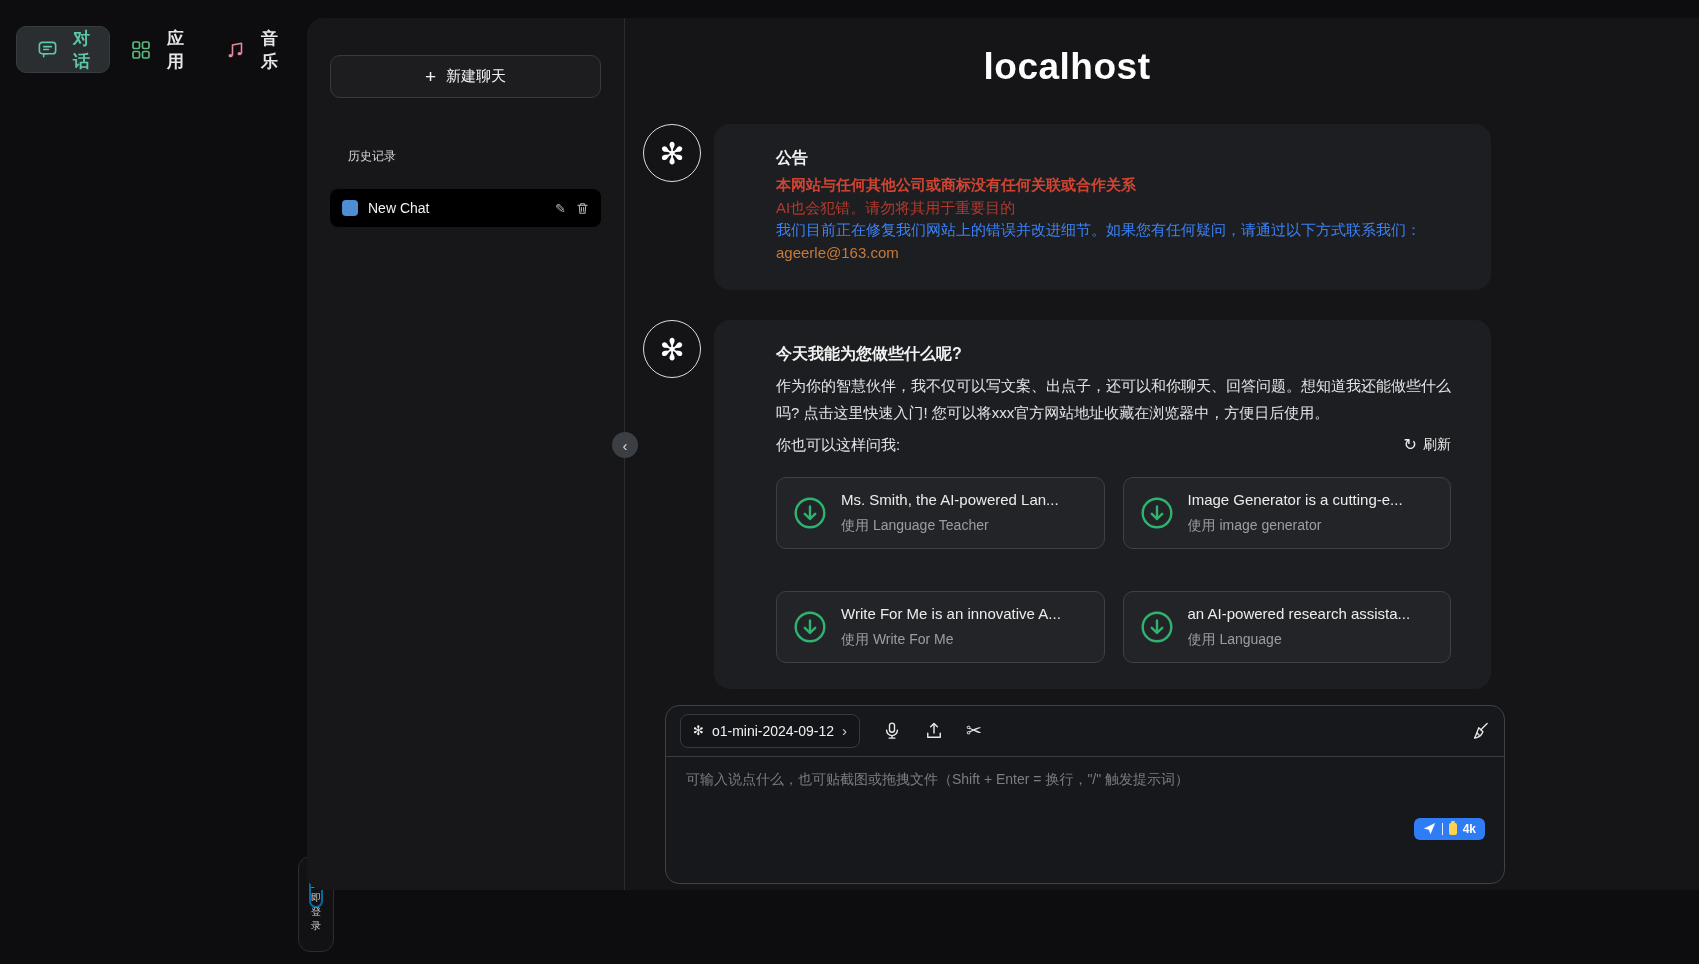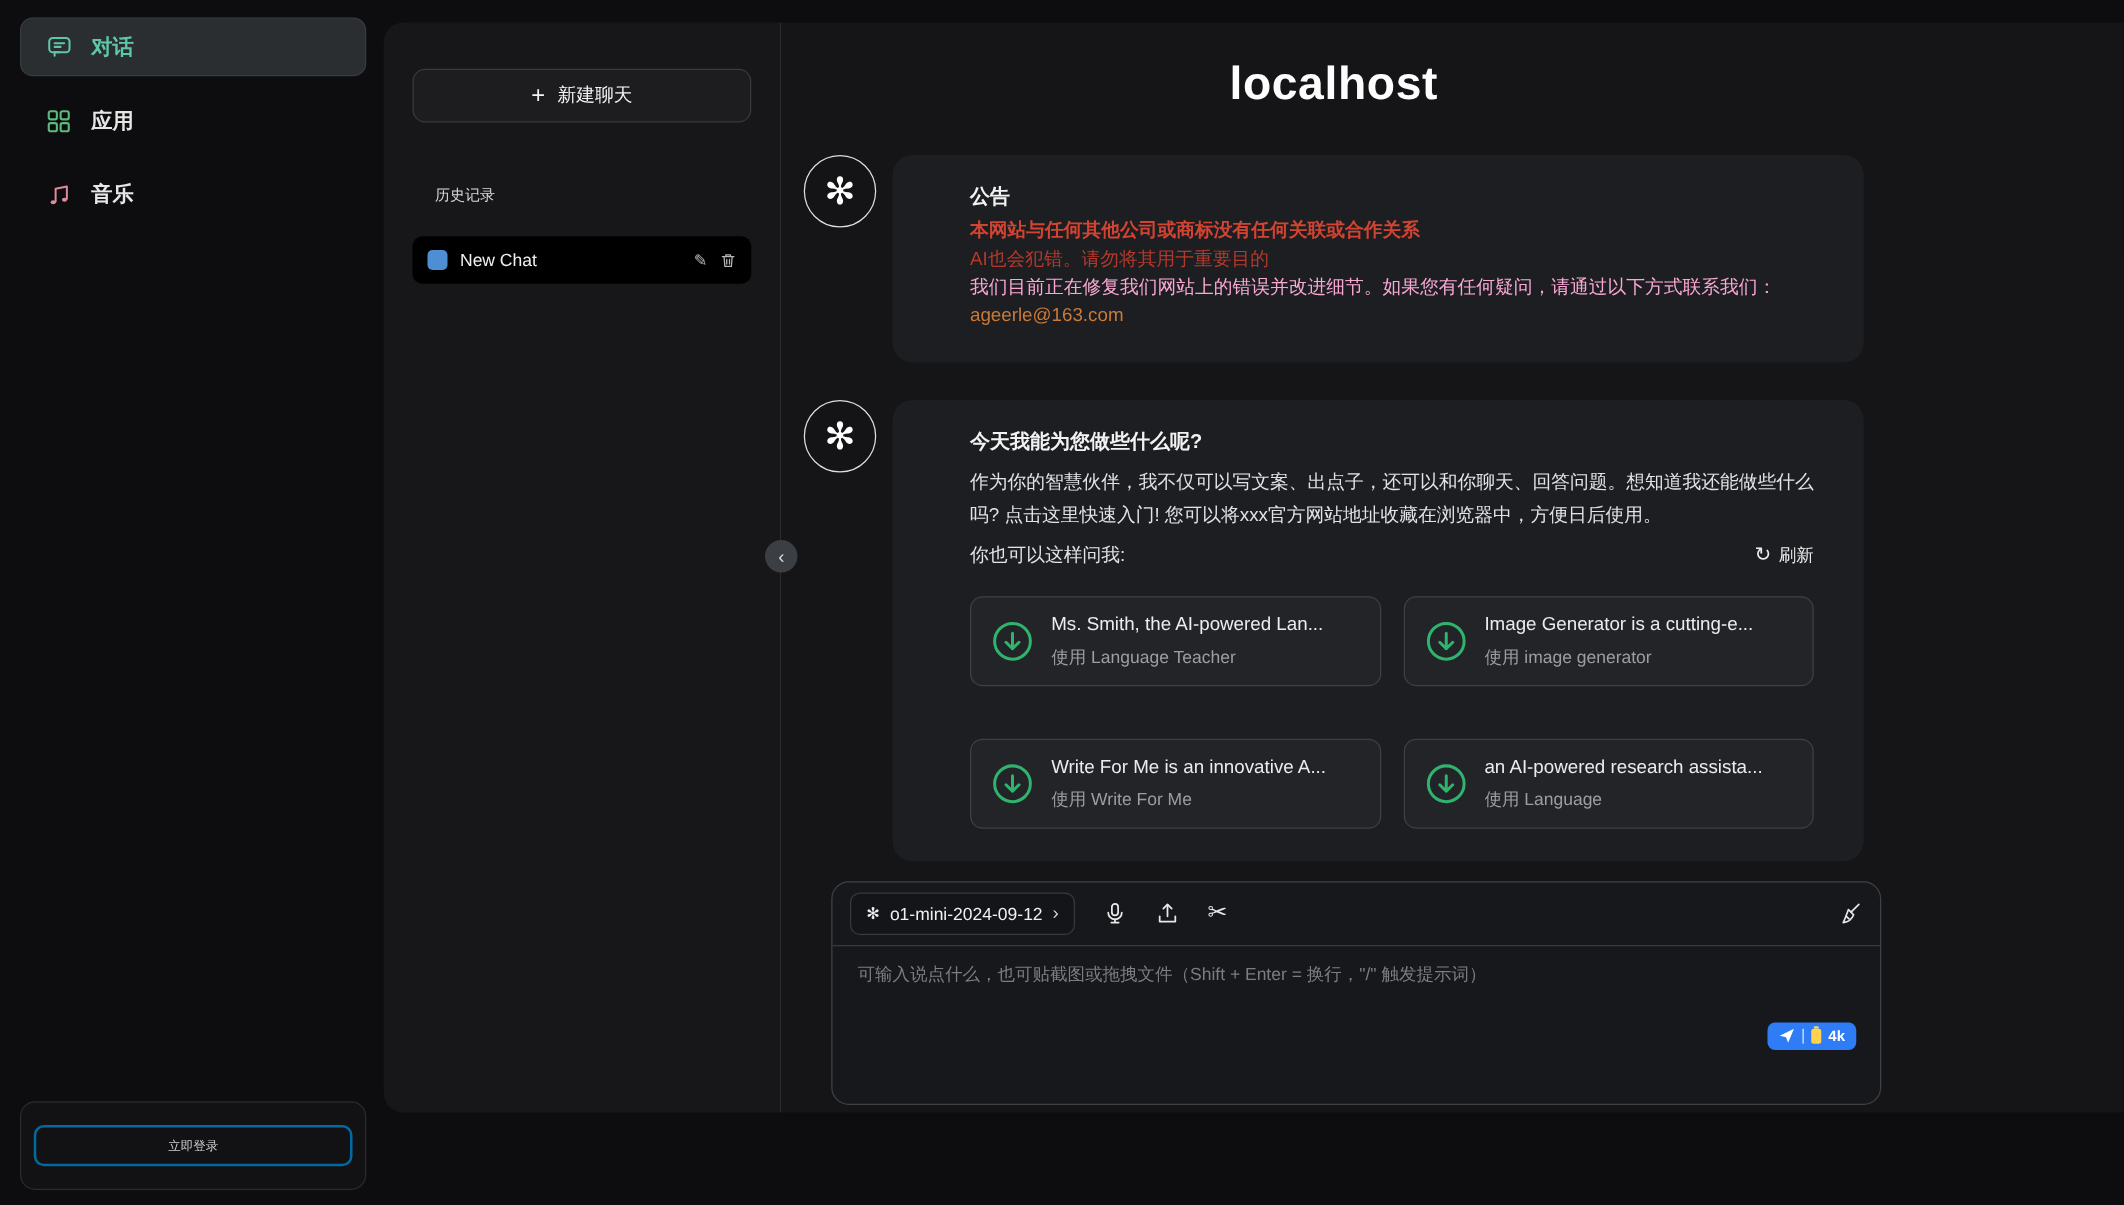--- a/index.html
+++ b/index.html
@@ -8,21 +8,21 @@
     background:#0d0d0f;
     font-family:"Liberation Sans","DejaVu Sans",sans-serif;
     color:#e8e8e8;
     overflow:hidden;
   }
   .app { display:flex; width:100%; height:100%; }
 
   
   .sidebar {
     width:307px; flex:none; padding:14px 14px 0 16px;
-    display:flex; flex-direction:column;
+    display:flex; flex-direction:row;margin-top:12px;
   }
   .nav-item {
     display:flex; align-items:center; gap:15px;
     height:47px; padding:0 19px; margin-bottom:12px;
     border-radius:10px; font-size:17px; font-weight:600;
     color:#e6e6e6; cursor:pointer; border:1px solid transparent;
   }
   .nav-item.active { background:#2a2e30; border-color:#363c3f; color:#5ec7a8; }
   .nav-icon { width:22px; height:22px; display:flex; align-items:center; justify-content:center; flex:none; }
   .nav-icon svg { display:block; }
@@ -91,21 +91,21 @@
     display:flex; align-items:center; justify-content:center;
   }
   .avatar span { font-size:30px; color:#ffffff; }
   .msg-card {
     flex:1; background:#1d1e21; border-radius:16px;
     padding:22px 40px 26px 62px; font-size:15px; line-height:1.5;
   }
   .ann-title { font-size:16px; font-weight:700; color:#f2f2f2; margin-bottom:4px; }
   .ann-line1 { color:#d24432; font-weight:700; }
   .ann-line2 { color:#b3392c; }
-  .ann-line3 { color:#f9a8d4; }
+  .ann-line3 { color:#3b82f6; }
   .ann-email { color:#c97a38; text-decoration:none; display:inline-block; }
 
   .welcome-title { font-size:16px; font-weight:700; color:#f2f2f2; margin-bottom:6px; }
   .welcome-body { color:#e3e3e5; line-height:1.8; }
   .hint-row { margin-top:8px; display:flex; align-items:center; justify-content:space-between;gap:28px; }
   .hint-text { color:#e3e3e5; }
   .refresh-btn {
     display:flex; align-items:center; gap:6px; background:none; border:none;
     color:#ececec; font-size:14px; cursor:pointer; font-family:inherit;
   }

